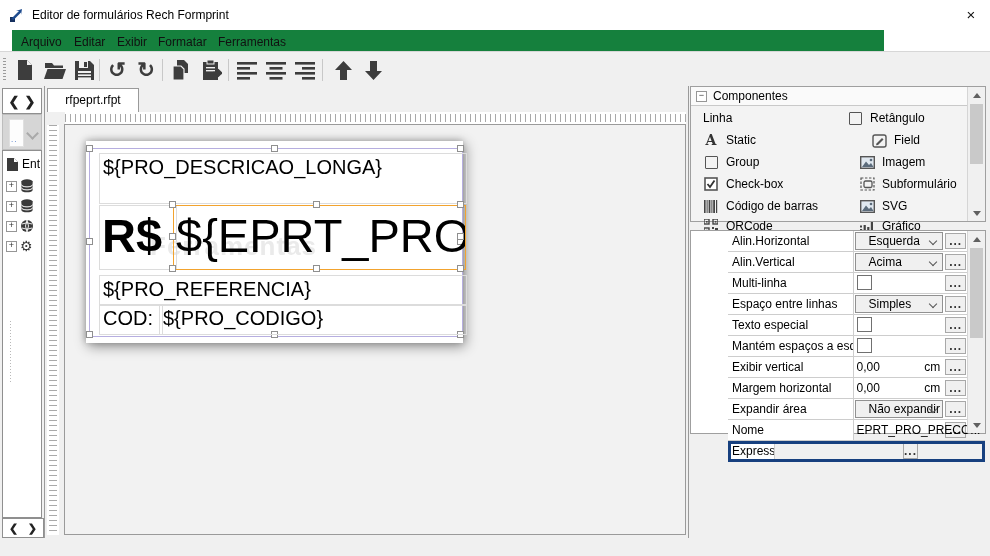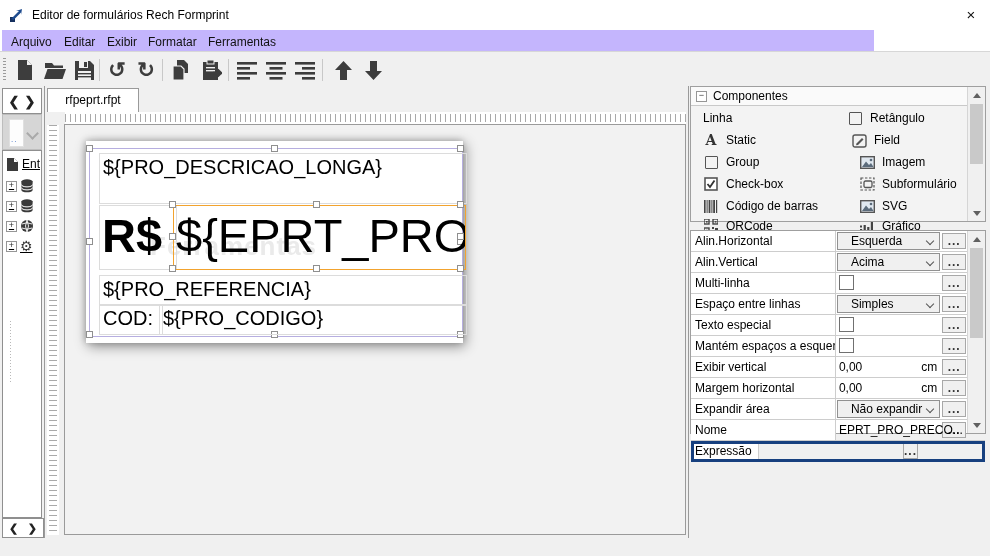--- a/index.html
+++ b/index.html
@@ -3,41 +3,41 @@
 <meta charset="utf-8">
 <style>
   html,body{margin:0;padding:0;}
   body{width:990px;height:556px;position:relative;overflow:hidden;
        font-family:"Liberation Sans",sans-serif;font-size:12px;color:#000;background:#fff;}
   .abs{position:absolute;}
   
   .titlebar{left:0;top:0;width:990px;height:30px;background:#fff;}
   .title-text{left:32px;top:8px;}
   .close-x{left:958px;top:4px;width:26px;height:22px;text-align:center;font-size:15px;line-height:22px;color:#111;cursor:pointer;}
-  .menubar{left:2px;top:30px;width:872px;height:21px;background:#c4b5fd;}
+  .menubar{left:12px;top:30px;width:872px;height:21px;background:#15803d;}
   .menu-item{top:3px;padding:2px 4px;color:#111;}
   
   .toolbar{left:0;top:51px;width:990px;height:35px;background:#f0f0f0;border-top:1px solid #d7d7d7;}
   .grip{left:3px;top:6px;width:3px;height:24px;
         background:repeating-linear-gradient(to bottom,#9a9a9a 0 1px,transparent 1px 3px);}
   .tbtn{top:5px;width:26px;height:26px;display:flex;align-items:center;justify-content:center;cursor:pointer;}
   .tsep{top:7px;width:1px;height:22px;background:#c8c8c8;}
   .uicon{font-size:21px;font-weight:bold;color:#3d3d3d;line-height:22px;}
   
   .mainbg{left:0;top:86px;width:990px;height:470px;background:#f0f0f0;}
   .vdiv{width:1px;background:#9a9a9a;}
   
   .sbox{background:#fff;border:1px solid #8f8f8f;}
   .sb-chevrons{left:2px;top:88px;width:38px;height:24px;display:flex;align-items:center;justify-content:center;gap:5px;font-weight:bold;font-size:13px;color:#222;}
   .palette{left:2px;top:114px;width:38px;height:34px;background:#d6d6d6;border:1px solid #bdbdbd;}
   .pal-item{left:6px;top:4px;width:13px;height:26px;background:#fdfdfd;border:1px solid #e0e0e0;}
   .pal-dots{left:8px;top:24px;width:9px;height:3px;color:#2b5fbf;font-size:8px;line-height:2px;letter-spacing:1px;}
   .pal-caret{left:25px;top:14px;width:7px;height:7px;border-right:2px solid #a9a9a9;border-bottom:2px solid #a9a9a9;transform:rotate(45deg);}
   .treebox{left:2px;top:150px;width:38px;height:366px;overflow:hidden;}
-  .tree-row{position:absolute;left:3px;height:18px;display:flex;align-items:center;gap:3px;white-space:nowrap;text-decoration:underline;}
+  .tree-row{position:absolute;left:3px;height:18px;display:flex;align-items:center;gap:3px;white-space:nowrap;}
   .expander{width:9px;height:9px;background:#fff;border:1px solid #969696;font-size:9px;line-height:7px;text-align:center;color:#333;flex:0 0 auto;}
   .tree-dots{position:absolute;left:7px;top:170px;width:1px;height:62px;
         background:repeating-linear-gradient(to bottom,#b9b9b9 0 1px,transparent 1px 3px);}
   .sb-scroll{left:2px;top:518px;width:42px;height:20px;display:flex;align-items:center;justify-content:space-between;padding:0 6px;box-sizing:border-box;font-weight:bold;font-size:11px;color:#222;}
   
   .tabbar{left:45px;top:86px;width:643px;height:25px;background:#f0f0f0;}
   .tab{left:47px;top:88px;width:90px;height:23px;background:#fff;border:1px solid #9a9a9a;border-bottom:none;text-align:center;line-height:22px;}
   .hruler{left:65px;top:112px;width:621px;height:12px;background:#fff;}
   .hruler .ticks{position:absolute;left:0;top:2px;width:100%;height:8px;
         background:repeating-linear-gradient(to right,#a9a9a9 0 1px,transparent 1px 5px);}
@@ -62,21 +62,21 @@
   .citem{position:absolute;height:20px;display:flex;align-items:center;gap:7px;cursor:pointer;}
   .cicon{width:16px;height:16px;display:flex;align-items:center;justify-content:center;flex:0 0 auto;}
   
   .sbar{position:absolute;width:17px;background:#f0f0f0;border-left:1px solid #d5d5d5;}
   .sarrow{position:absolute;left:0;width:17px;height:16px;display:flex;align-items:center;justify-content:center;}
   .tri-up{width:0;height:0;border-left:4px solid transparent;border-right:4px solid transparent;border-bottom:5px solid #606060;}
   .tri-down{width:0;height:0;border-left:4px solid transparent;border-right:4px solid transparent;border-top:5px solid #606060;}
   .sthumb{position:absolute;left:2px;width:13px;background:#c9c9c9;}
   
   .propgrid{position:absolute;left:0;top:144px;width:296px;height:204px;border:1px solid #9f9f9f;box-sizing:border-box;background:#fff;display:flex;flex-direction:column;}
-  .prow{flex:1;display:flex;align-items:stretch;border-bottom:1px solid #cdcdcd;position:relative;box-sizing:border-box;}
+  .prow{flex:1;display:flex;align-items:stretch;border-bottom:1px solid #cdcdcd;position:relative;box-sizing:border-box;margin-left:37px;}
   .prow:last-child{border-bottom:none;}
   .plabel{width:147px;border-right:1px solid #cdcdcd;box-sizing:border-box;display:flex;align-items:center;padding-left:4px;background:#fff;overflow:hidden;white-space:nowrap;}
   .pval{position:relative;width:107px;box-sizing:border-box;}
   .combo{position:absolute;left:1px;top:1px;right:1px;bottom:1px;background:#f0f0f0;border:1px solid #919191;display:flex;align-items:center;padding-left:13px;box-sizing:border-box;cursor:pointer;}
   .combo .caret{position:absolute;right:6px;top:5px;width:5px;height:5px;border-right:1.5px solid #555;border-bottom:1.5px solid #555;transform:rotate(45deg);}
   .pcheck{position:absolute;left:3px;top:2px;width:13px;height:13px;background:#fff;border:1px solid #707070;cursor:pointer;}
   .ptext{position:absolute;left:3px;top:0;bottom:0;display:flex;align-items:center;white-space:nowrap;}
   .punit{position:absolute;right:4px;top:0;bottom:0;display:flex;align-items:center;}
   .dots-btn{width:24px;margin:2px 2px 2px 1px;background:#f0f0f0;border:1px solid #a8a8a8;display:flex;align-items:center;justify-content:center;font-weight:bold;color:#333;letter-spacing:1px;cursor:pointer;box-sizing:border-box;}
   .pscroll-col{width:17px;flex:0 0 auto;}
@@ -360,21 +360,21 @@
       </span>
       <span>QRCode</span>
     </div>
 
     <div class="citem" style="left:156px;top:21px">
       <span class="cicon">
           <span style="width:11px;height:11px;border:1.6px solid #555;border-radius:1px"></span>
         </span>
       <span>Retângulo</span>
     </div>
-    <div class="citem" style="left:160px;top:43px">
+    <div class="citem" style="left:180px;top:43px">
       <span class="cicon">
         <svg width="15" height="15" viewBox="0 0 15 15">
             <rect x="1" y="2" width="13" height="12" rx="2" fill="none" stroke="#555" stroke-width="1.4"></rect>
             <path d="M4.5 10.5 L10 5 L11.5 6.5 L6 12 L4 12.3 Z" fill="#555"></path>
           </svg>
       </span>
       <span>Field</span>
     </div>
     <div class="citem" style="left:168px;top:65px">
       <span class="cicon">

